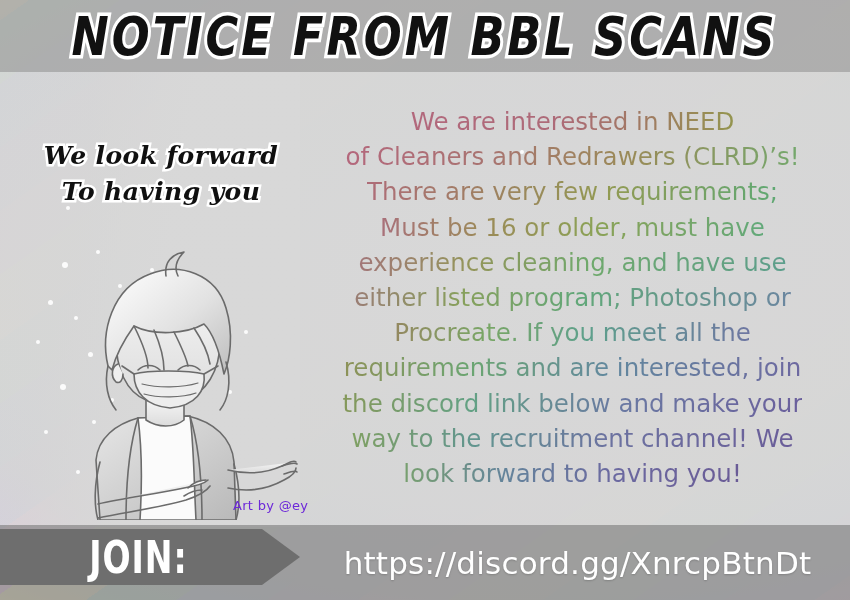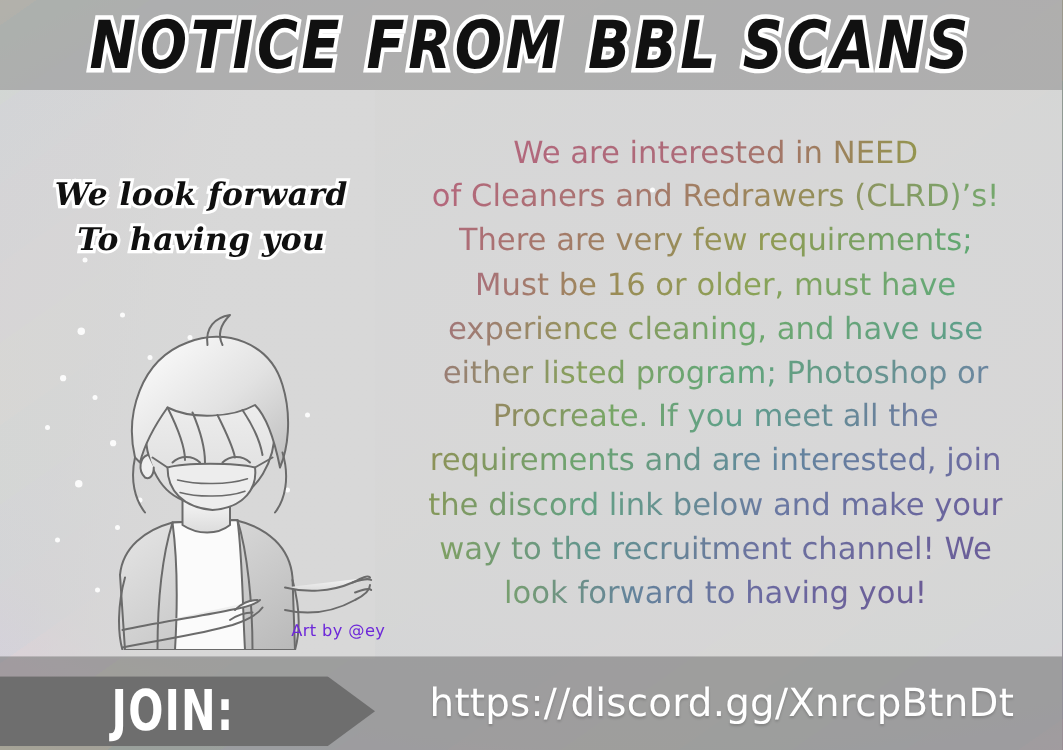--- a/index.html
+++ b/index.html
@@ -119,21 +119,21 @@
   
   .bottom-bar{
     position:absolute;left:0;top:525px;width:850px;height:75px;
     overflow:hidden;
   }
   .bottom-shade{
     position:absolute;inset:0;
     background:rgba(118,118,118,.58);
   }
   .join-chevron{
-    position:absolute;left:0;top:16px;width:300px;height:56px;
+    position:absolute;left:0;top:4px;width:300px;height:56px;
     background:#6e6e6e;
     clip-path:polygon(0 0, 262px 0, 300px 50%, 262px 100%, 0 100%);
     display:flex;align-items:center;
   }
   .join-label{
     margin-left:85px;
     font-family:"DejaVu Sans", sans-serif;
     font-weight:bold;font-size:36px;
     color:#fff;letter-spacing:1px;
     transform:scaleY(1.25) scaleX(.92);

